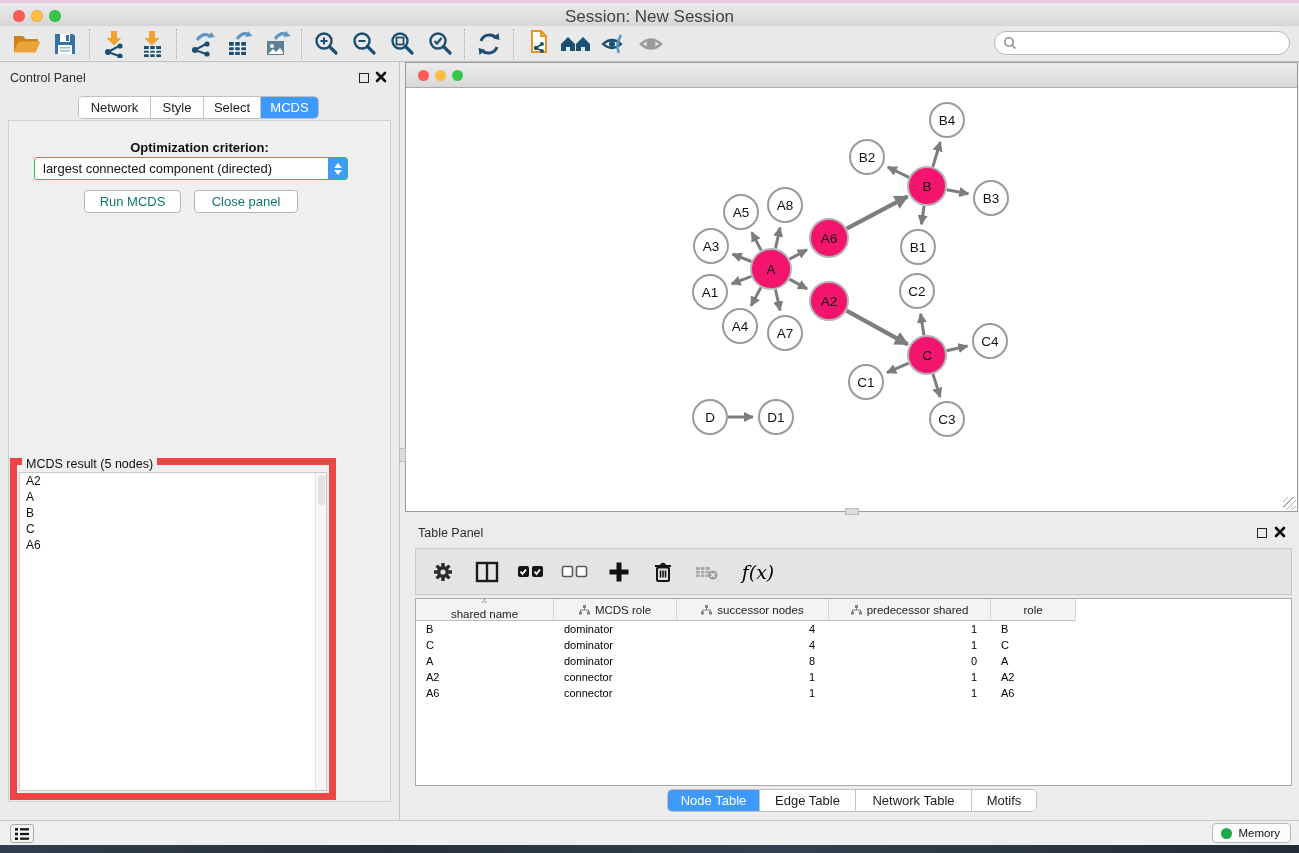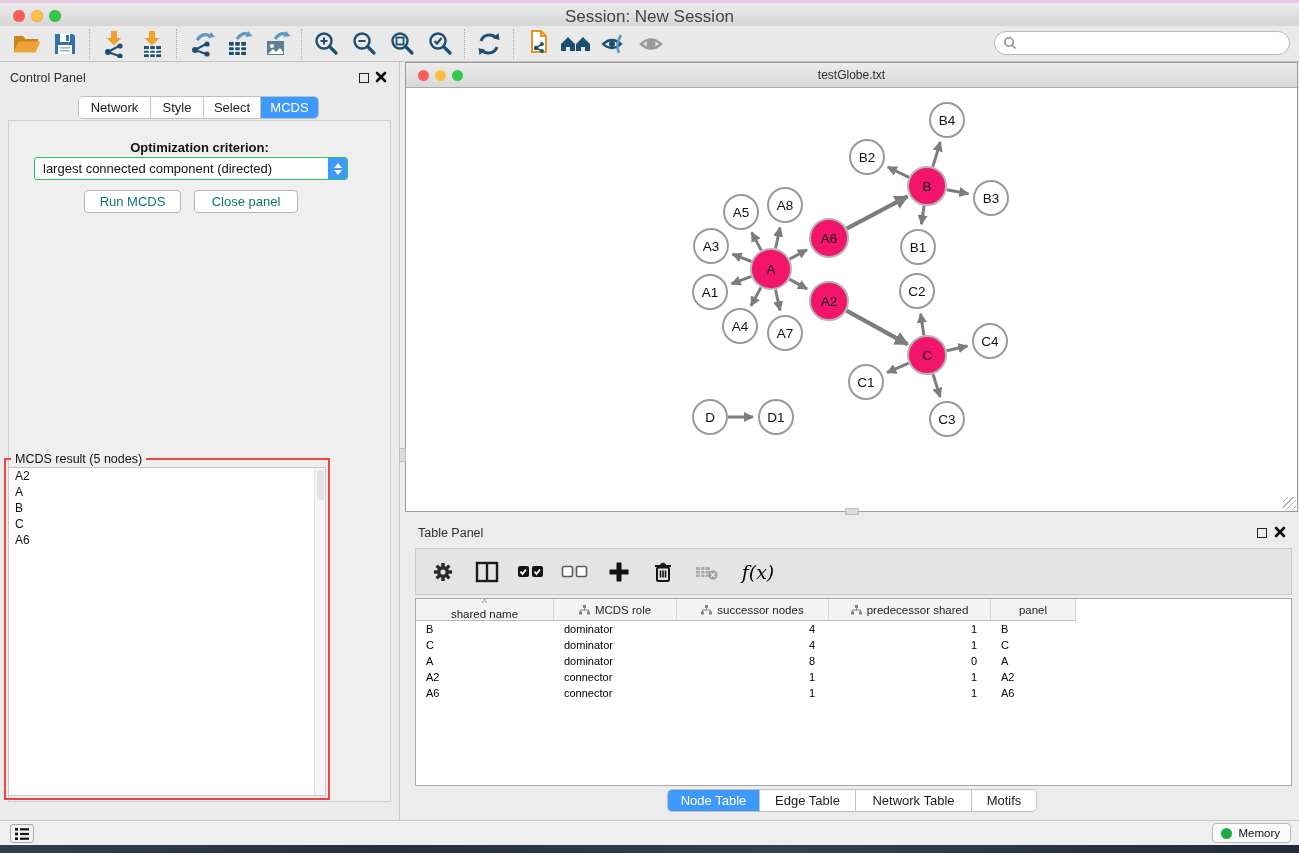--- a/index.html
+++ b/index.html
@@ -52,22 +52,22 @@
   .dropdown .dd-text { flex:1; font-size:13px; color:#111; padding-left:8px;
                        white-space:nowrap; overflow:hidden; }
   .dd-stepper { width:19px; height:21px; background:#3e9afb; border-radius:0 2px 2px 0;
                 display:flex; flex-direction:column; align-items:center; justify-content:center; gap:2px; }
   .tri-up { width:0; height:0; border-left:4px solid transparent; border-right:4px solid transparent;
             border-bottom:5px solid #fff; }
   .tri-dn { width:0; height:0; border-left:4px solid transparent; border-right:4px solid transparent;
             border-top:5px solid #fff; }
   .btn { position:absolute; top:128px; height:23px; background:#fff; border:1px solid #b5b5b5;
          border-radius:4px; font-size:13px; color:#0f766e; text-align:center; line-height:21px; }
-  .fieldset { position:absolute; left:4px; top:396px; width:326px; height:342px;
-              border:2px solid #ef4444; }
+  .fieldset { position:absolute; left:10px; top:396px; width:326px; height:342px;
+              border:7px solid #ef4444; }
   .fieldset .legend { position:absolute; left:5px; top:-8px; background:#efefef;
                       padding:0 4px; font-size:12.5px; color:#111; }
   .listbox { position:absolute; left:2px; top:7px; right:2px; bottom:2px; background:#fff;
              border:1px solid #c9c9c9; overflow:hidden; }
   .listbox .item { font-size:12px; color:#111; padding:1.5px 0 1.5px 6px; line-height:13px; }
   .list-scroll { position:absolute; right:0; top:0; bottom:0; width:11px; background:#f6f6f6;
                  border-left:1px solid #e2e2e2; }
   .list-thumb { position:absolute; top:2px; left:1.5px; width:7px; height:30px;
                 background:#e3e3e3; border-radius:4px; }
 
@@ -319,21 +319,20 @@
         </div>
       </div>
     </div>
   </div>
 
   <div class="net-window">
     <div class="net-titlebar">
       <span class="tl-s" style="left:12px; background:#fc5b57;"></span>
       <span class="tl-s" style="left:29px; background:#fdbe41;"></span>
       <span class="tl-s" style="left:46px; background:#34c84a;"></span>
-      <div class="title">testGlobe.txt</div>
     </div>
     <div class="net-canvas">
       <svg id="graph-svg" width="891" height="423" viewBox="0 0 891 423">
           <defs>
             <marker id="arrow" viewBox="0 0 10 10" refX="9" refY="5" markerWidth="3.4" markerHeight="3.4" orient="auto" markerUnits="strokeWidth">
               <path d="M0,0 L10,5 L0,10 z" fill="#7d7d7d"></path>
             </marker>
           </defs>
           <line x1="355.2" y1="162.4" x2="345.7" y2="144.4" stroke="#7d7d7d" stroke-width="3" marker-end="url(#arrow)"></line>
           <line x1="369.5" y1="160.5" x2="374.1" y2="139.5" stroke="#7d7d7d" stroke-width="3" marker-end="url(#arrow)"></line>
@@ -551,21 +550,21 @@
               <g fill="#828282">
                 <rect x="4" y="0" width="3" height="3"></rect>
                 <rect x="0" y="6.5" width="3" height="3"></rect>
                 <rect x="8" y="6.5" width="3" height="3"></rect>
               </g>
               <path d="M5.5 3 v2 M1.5 6.5 v-1.5 h8 v1.5" fill="none" stroke="#828282" stroke-width="1"></path>
             </svg>
             <span>predecessor shared</span>
           </div>
           <div class="th" style="width: 85px;">
-            <span>panel</span>
+            <span>role</span>
           </div>
         </div>
       <div class="trows" id="table-rows">
           <div class="tr">
             <div class="td txt" style="width: 138px;">B</div>
             <div class="td txt" style="width: 123px;">dominator</div>
             <div class="td num" style="width: 152px;">4</div>
             <div class="td num" style="width: 162px;">1</div>
             <div class="td txt" style="width: 85px;">B</div>
           </div>

